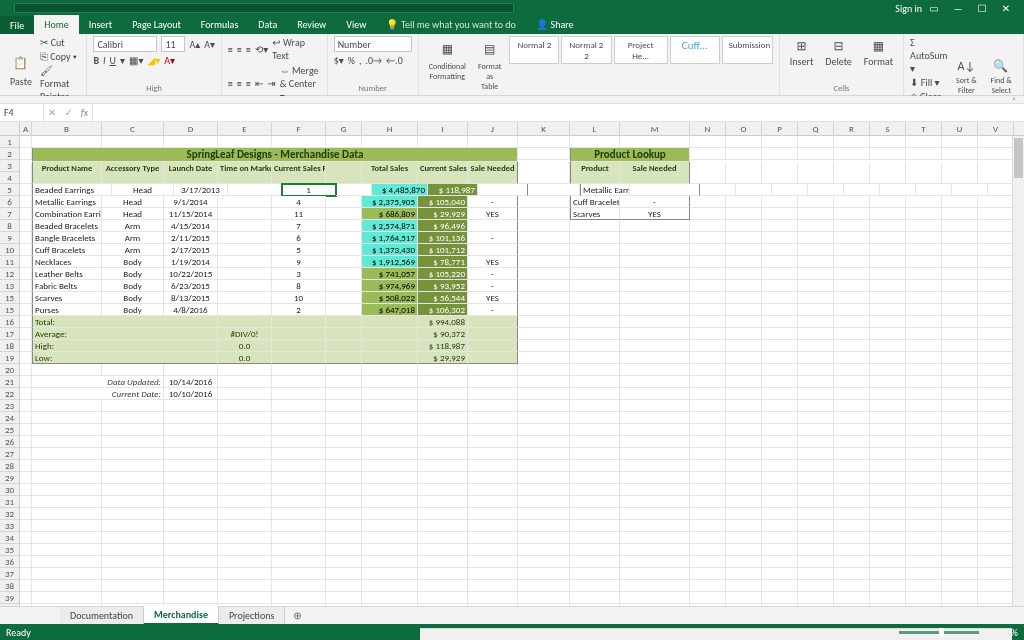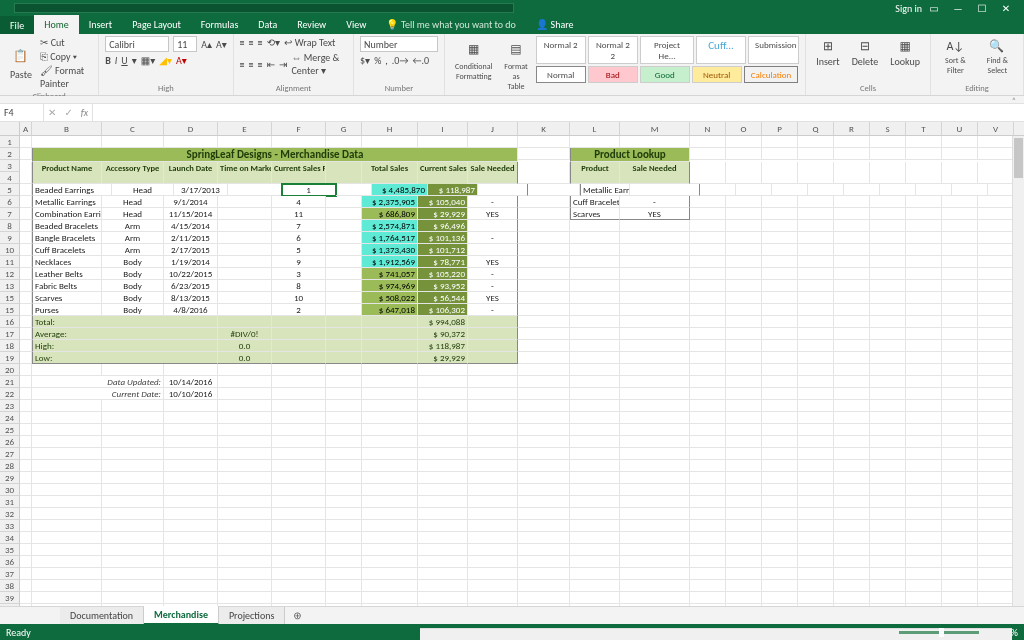--- a/index.html
+++ b/index.html
@@ -178,52 +178,50 @@
           <span style="font-size:8px;text-align:center">Format as Table</span>
         </div>
       <div>
         <div class="styles-row">
           <div class="stylebox sb-normal">Normal 2</div>
           <div class="stylebox sb-normal">Normal 2 2</div>
           <div class="stylebox sb-normal">Project He...</div>
           <div class="stylebox sb-normal" style="color:#4aa8d8;font-size:11px">Cuff...</div>
           <div class="stylebox sb-normal">Submission</div>
         </div>
-        <div class="styles-row" style="margin-top:2px">
-          <div class="stylebox sb-normal fmt-border">Normal</div>
-          <div class="stylebox sb-bad">Bad</div>
-          <div class="stylebox sb-good">Good</div>
-          <div class="stylebox sb-neutral">Neutral</div>
-          <div class="stylebox sb-calc">Calculation</div>
-        </div>
       </div>
     </div>
     <div class="glabel">Styles</div>
   </div>
 
   <div class="group">
     <div class="grow">
       <div class="bigbtn">
           <span class="ico">⊞</span>
           <span>Insert</span>
         </div>
       <div class="bigbtn">
           <span class="ico">⊟</span>
           <span>Delete</span>
         </div>
       <div class="bigbtn">
           <span class="ico">▦</span>
-          <span>Lookup</span>
+          <span>Format</span>
         </div>
     </div>
     <div class="glabel">Cells</div>
   </div>
 
   <div class="group">
     <div class="grow">
+      <div style="display:flex;flex-direction:column;gap:1px">
+        <span>Σ <span>AutoSum</span> ▾</span>
+        <span>⬇ <span>Fill</span> ▾</span>
+        <span>◇ <span>Clear</span> ▾</span>
+      </div>
       <div class="bigbtn">
           <span class="ico">A↓</span>
           <span style="font-size:8px;text-align:center">Sort &amp; Filter</span>
         </div>
       <div class="bigbtn">
           <span class="ico">🔍</span>
           <span style="font-size:8px;text-align:center">Find &amp; Select</span>
         </div>
     </div>
     <div class="glabel">Editing</div>

